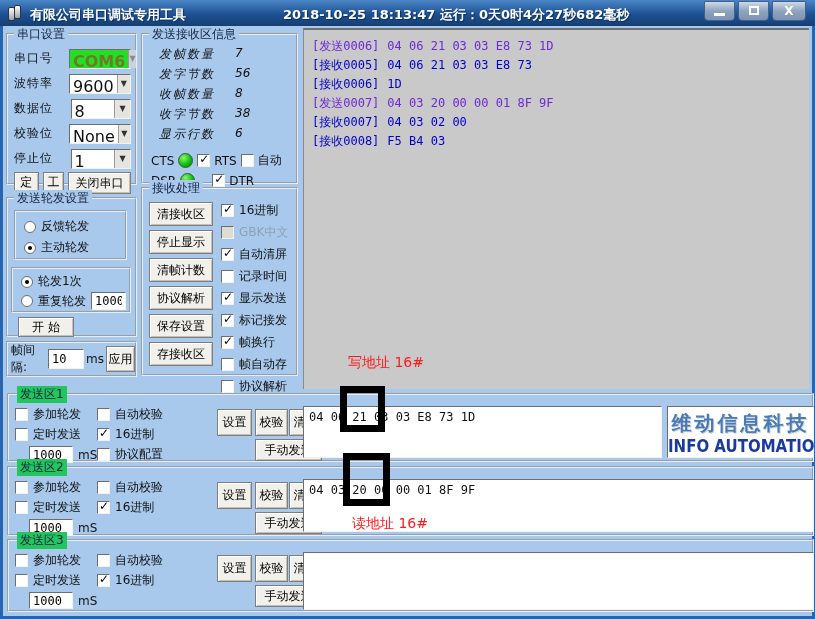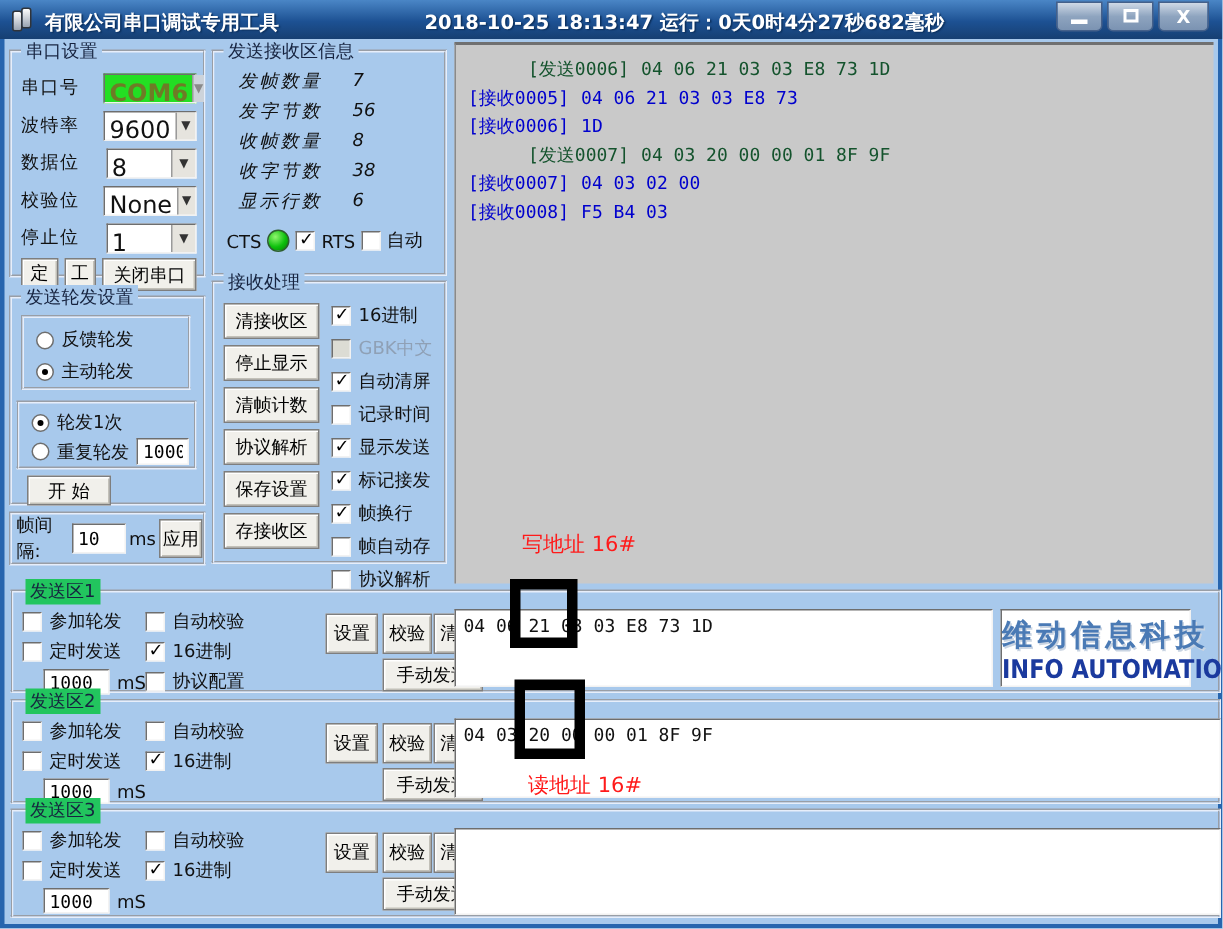--- a/index.html
+++ b/index.html
@@ -57,21 +57,21 @@
   .row { display:flex; align-items:center; }
   #gb-serial .row { height:25px; padding:0 4px 0 6px; }
   #gb-serial .flabel { width:58px; letter-spacing:1px; }
   #gb-serial .dropdown { width:62px; }
 
   
   #display { position:absolute; left:300px; top:2px; width:506px; height:361px; background:#C9C9C9;
     border-top:2px solid #707070; border-left:1px solid #8a8a8a; overflow:hidden;
     font-family:"DejaVu Sans Mono","DejaVu Sans",monospace; font-size:12px; padding:7px 0 0 8px; }
   #display .rx-line { line-height:19px; white-space:pre; }
-  .rx-send { color:#14532d;margin-left:40px; } .rx-recv { color:#0000CD; }
+  .rx-send { color:#6d28d9; } .rx-recv { color:#0000CD; }
   .rx-line .hex { margin-left:8px; }
 
   
   .send-area { position:absolute; left:4px; width:807px; border:2px groove #e7eefa; }
   .send-area .legend { position:absolute; top:-9px; left:8px; background:#22c55e; padding:0 3px; color:#16233f; }
   .sa-col { position:absolute; display:flex; flex-direction:column; gap:3px; }
   .sa-btn { position:absolute; font-size:12px;margin-left:24px; }
   .hexbox { position:absolute; background:#fff; border:1px solid; border-color:#6e6e6e #f2f2f2 #f2f2f2 #6e6e6e;
     font-family:"DejaVu Sans Mono","Liberation Mono",monospace; font-size:12px; padding:3px 5px; }
   .logo-box { position:absolute; background:#fff; border:1px solid; border-color:#6e6e6e #f2f2f2 #f2f2f2 #6e6e6e;
@@ -214,20 +214,26 @@
           <span>6</span>
         </div>
         <div class="cbrow" style="margin:6px 0 0 8px; gap:4px;">
           <span>CTS</span>
           <span class="led"></span>
           <span class="cb checked"></span>
           <span>RTS</span>
           <span class="cb"></span>
           <span>自动</span>
         </div>
+        <div class="cbrow" style="margin:4px 0 0 8px; gap:4px;">
+          <span>DSR</span>
+          <span class="led"></span>
+          <span class="cb checked" style="margin-left:13px;"></span>
+          <span>DTR</span>
+        </div>
       </div>
     </div>
 
     <div class="gb" id="gb-rxproc" style="left:138px; top:161px; width:157px; height:189px;">
       <span class="legend">接收处理</span>
       <div style="position:absolute; left:6px; top:13px; display:flex; flex-direction:column; gap:4px;">
         <span class="btn proc-btn">清接收区</span>
         <span class="btn proc-btn">停止显示</span>
         <span class="btn proc-btn">清帧计数</span>
         <span class="btn proc-btn">协议解析</span>
@@ -311,21 +317,21 @@
         <div class="cbrow">
             <span class="cb"></span>
             <span>协议配置</span>
           </div>
       </div>
       <span class="btn sa-btn" style="left:184px; top:14px; width:35px; height:27px; line-height:25px;">设置</span>
       <span class="btn sa-btn" style="left:222px; top:14px; width:33px; height:27px; line-height:25px;">校验</span>
       <span class="btn sa-btn" style="left:256px; top:14px; width:33px; height:27px; line-height:25px;">清空</span>
       <span class="btn sa-btn" style="left:222px; top:44px; width:67px; height:22px; line-height:20px;">手动发送</span>
       <div class="hexbox" style="left:294px; top:11px; width:359px; height:52px;">04 06 21 03 03 E8 73 1D</div>
-      <div class="logo-box" style="left:658px; top:11px; width:127px; height:52px;">
+      <div class="logo-box" style="left:658px; top:11px; width:147px; height:52px;">
         <div class="logo-cn">维动信息科技</div>
         <div class="logo-en">INFO AUTOMATION</div>
       </div>
     </div>
 
     <div class="send-area" style="top:440px; height:70px;">
       <span class="legend">发送区2</span>
       <div class="sa-col" style="left:6px; top:11px;">
         <div class="cbrow">
             <span class="cb"></span>

